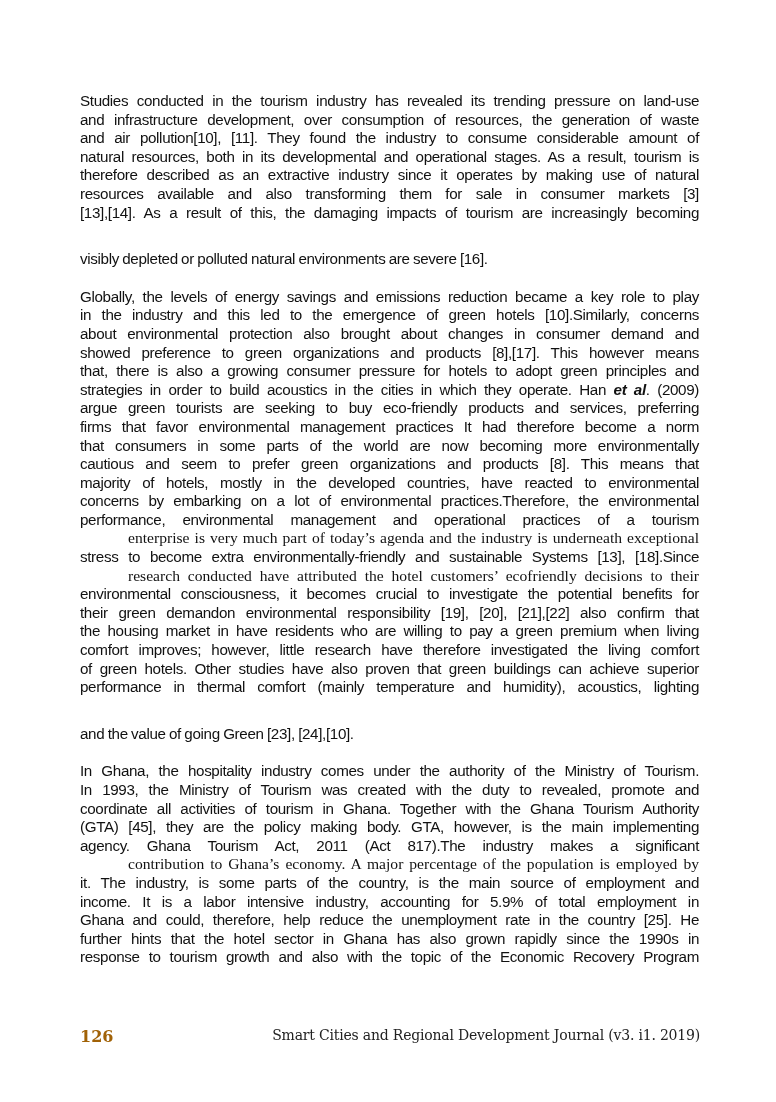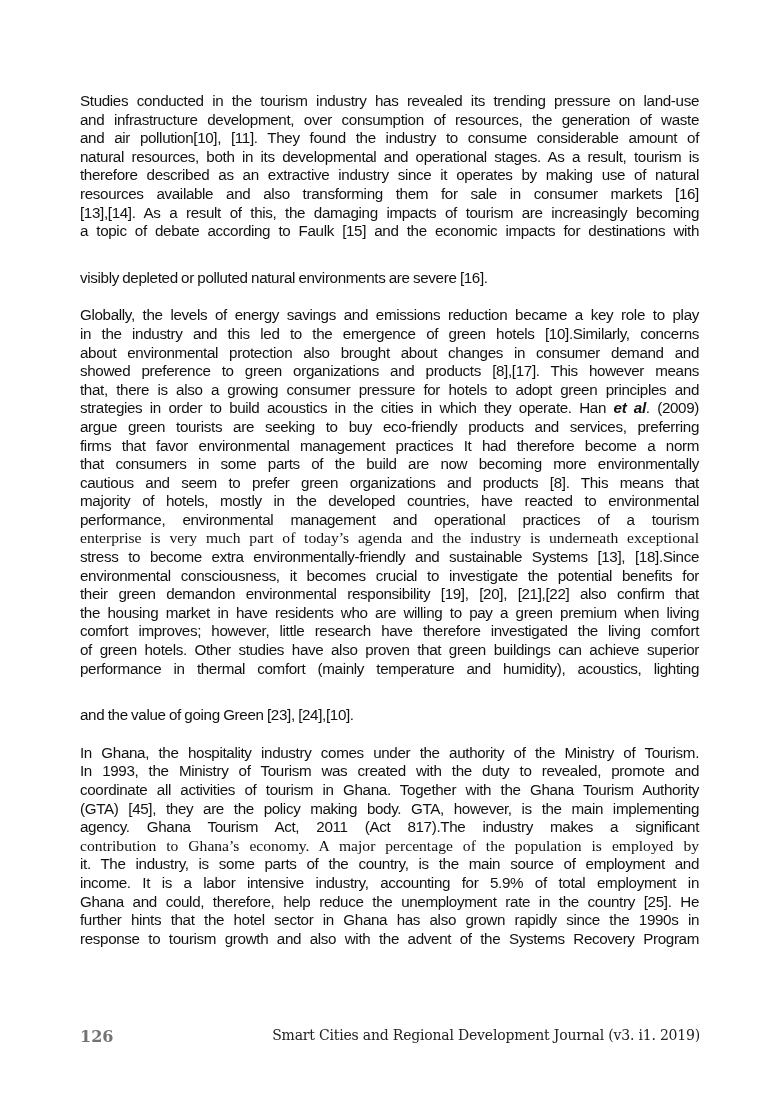--- a/index.html
+++ b/index.html
@@ -7,81 +7,82 @@
   .page { position: absolute; left: 0; top: 0; width: 776px; height: 786px; background: #fff; }
   .body-text {
     position: absolute; left: 80px; top: 92px; width: 619px;
     font-family: "Liberation Sans", sans-serif;
     font-size: 15.2px; line-height: 18.6px; color: #111;
     letter-spacing: -0.35px; word-spacing: -0.5px;
   }
   .para { margin: 0 0 19px 0; text-align: justify; }
   .line { display: block; text-align: justify; text-align-last: justify; white-space: nowrap; overflow: visible; }
   .line.last { text-align-last: left; margin-top: 28px; }
-  .serif { font-family: "Liberation Serif", serif; font-size: 15.6px; letter-spacing: 0; word-spacing: 0; }
+  .serif { font-family: "Liberation Serif", serif; font-size: 15.6px; letter-spacing: 0; word-spacing: 0; margin-left: 48px; }
   .footer { position: absolute; top: 1027px; left: 80px; width: 620px; height: 22px;
     font-family: "DejaVu Serif", serif; }
-  .page-number { position: absolute; left: 0; top: 0; font-size: 16px; font-weight: bold; color: #737373; }
+  .page-number { position: absolute; left: 0; top: 0; font-size: 16px; font-weight: bold; color: #a16207; }
   .journal-title { position: absolute; right: 0; top: 0; font-size: 14px; color: #222; letter-spacing: -0.2px; }
   em { font-style: italic; font-weight: bold; }
 </style>
 </head>
 <body>
 
 <div class="page">
   <div class="body-text">
 
     <div class="para">
       <span class="line">Studies conducted in the tourism industry has revealed its trending pressure on land-use</span>
       <span class="line">and infrastructure development, over consumption of resources, the generation of waste</span>
       <span class="line">and air pollution[10], [11]. They found the industry to consume considerable amount of</span>
       <span class="line">natural resources, both in its developmental and operational stages. As a result, tourism is</span>
       <span class="line">therefore described as an extractive industry since it operates by making use of natural</span>
-      <span class="line">resources available and also transforming them for sale in consumer markets [16]</span>
+      <span class="line">resources available and also transforming them for sale in consumer markets [3]</span>
       <span class="line">[13],[14]. As a result of this, the damaging impacts of tourism are increasingly becoming</span>
-      <span class="line">a topic of debate according to Faulk [15] and the economic impacts for destinations with</span>
       <span class="line last">visibly depleted or polluted natural environments are severe [16].</span>
     </div>
 
     <div class="para">
       <span class="line">Globally, the levels of energy savings and emissions reduction became a key role to play</span>
       <span class="line">in the industry and this led to the emergence of green hotels [10].Similarly, concerns</span>
       <span class="line">about environmental protection also brought about changes in consumer demand and</span>
       <span class="line">showed preference to green organizations and products [8],[17]. This however means</span>
       <span class="line">that, there is also a growing consumer pressure for hotels to adopt green principles and</span>
       <span class="line"><span>strategies in order to build acoustics in the cities in which they operate. Han </span><em>et al</em><span>. (2009)</span></span>
       <span class="line">argue green tourists are seeking to buy eco-friendly products and services, preferring</span>
       <span class="line">firms that favor environmental management practices  It had therefore become a norm</span>
-      <span class="line">that consumers in some parts of the build are now becoming more environmentally</span>
+      <span class="line">that consumers in some parts of the world are now becoming more environmentally</span>
       <span class="line">cautious and seem to prefer green organizations and products [8]. This means that</span>
       <span class="line">majority of hotels, mostly in the developed countries, have reacted to environmental</span>
+      <span class="line">concerns by embarking on a lot of environmental practices.Therefore, the environmental</span>
       <span class="line">performance, environmental management and operational practices of a tourism</span>
       <span class="line serif">enterprise is very much part of today’s agenda and the industry is underneath exceptional</span>
       <span class="line">stress to become extra environmentally-friendly and sustainable Systems [13], [18].Since</span>
+      <span class="line serif">research conducted have attributed the hotel customers’ ecofriendly decisions to their</span>
       <span class="line">environmental consciousness, it becomes crucial to investigate the potential benefits for</span>
       <span class="line">their green demandon environmental responsibility [19], [20], [21],[22] also confirm that</span>
       <span class="line">the housing market in have residents who are willing to pay a green premium when living</span>
       <span class="line">comfort improves; however, little research have therefore investigated the living comfort</span>
       <span class="line">of green hotels. Other studies have also proven that green buildings can achieve superior</span>
       <span class="line">performance in thermal comfort (mainly temperature and humidity), acoustics, lighting</span>
       <span class="line last">and the value of going Green [23], [24],[10].</span>
     </div>
 
     <div class="para">
       <span class="line">In Ghana, the hospitality industry comes under the authority of the Ministry of Tourism.</span>
       <span class="line">In 1993, the Ministry of Tourism was created with the duty to revealed, promote and</span>
       <span class="line">coordinate all activities of tourism in Ghana. Together with the Ghana Tourism Authority</span>
       <span class="line">(GTA) [45], they are the policy making body. GTA, however, is the main implementing</span>
       <span class="line">agency. Ghana Tourism Act, 2011 (Act 817).The industry makes a significant</span>
       <span class="line serif">contribution to Ghana’s economy. A major percentage of the population is employed by</span>
       <span class="line">it. The industry, is some parts of the country, is the main source of employment and</span>
       <span class="line">income. It is a labor intensive industry, accounting for 5.9% of total employment in</span>
       <span class="line">Ghana and could, therefore, help reduce the unemployment rate in the country [25]. He</span>
       <span class="line">further hints that the hotel sector in Ghana has also grown rapidly since the 1990s in</span>
-      <span class="line">response to tourism growth and also with the advent of the Systems Recovery Program</span>
+      <span class="line">response to tourism growth and also with the topic of the Economic Recovery Program</span>
     </div>
   </div>
 
   <div class="footer">
     <span class="page-number">126</span>
     <span class="journal-title">Smart Cities and Regional Development Journal (v3. i1. 2019)</span>
   </div>
 </div>
 
 </body></html>

